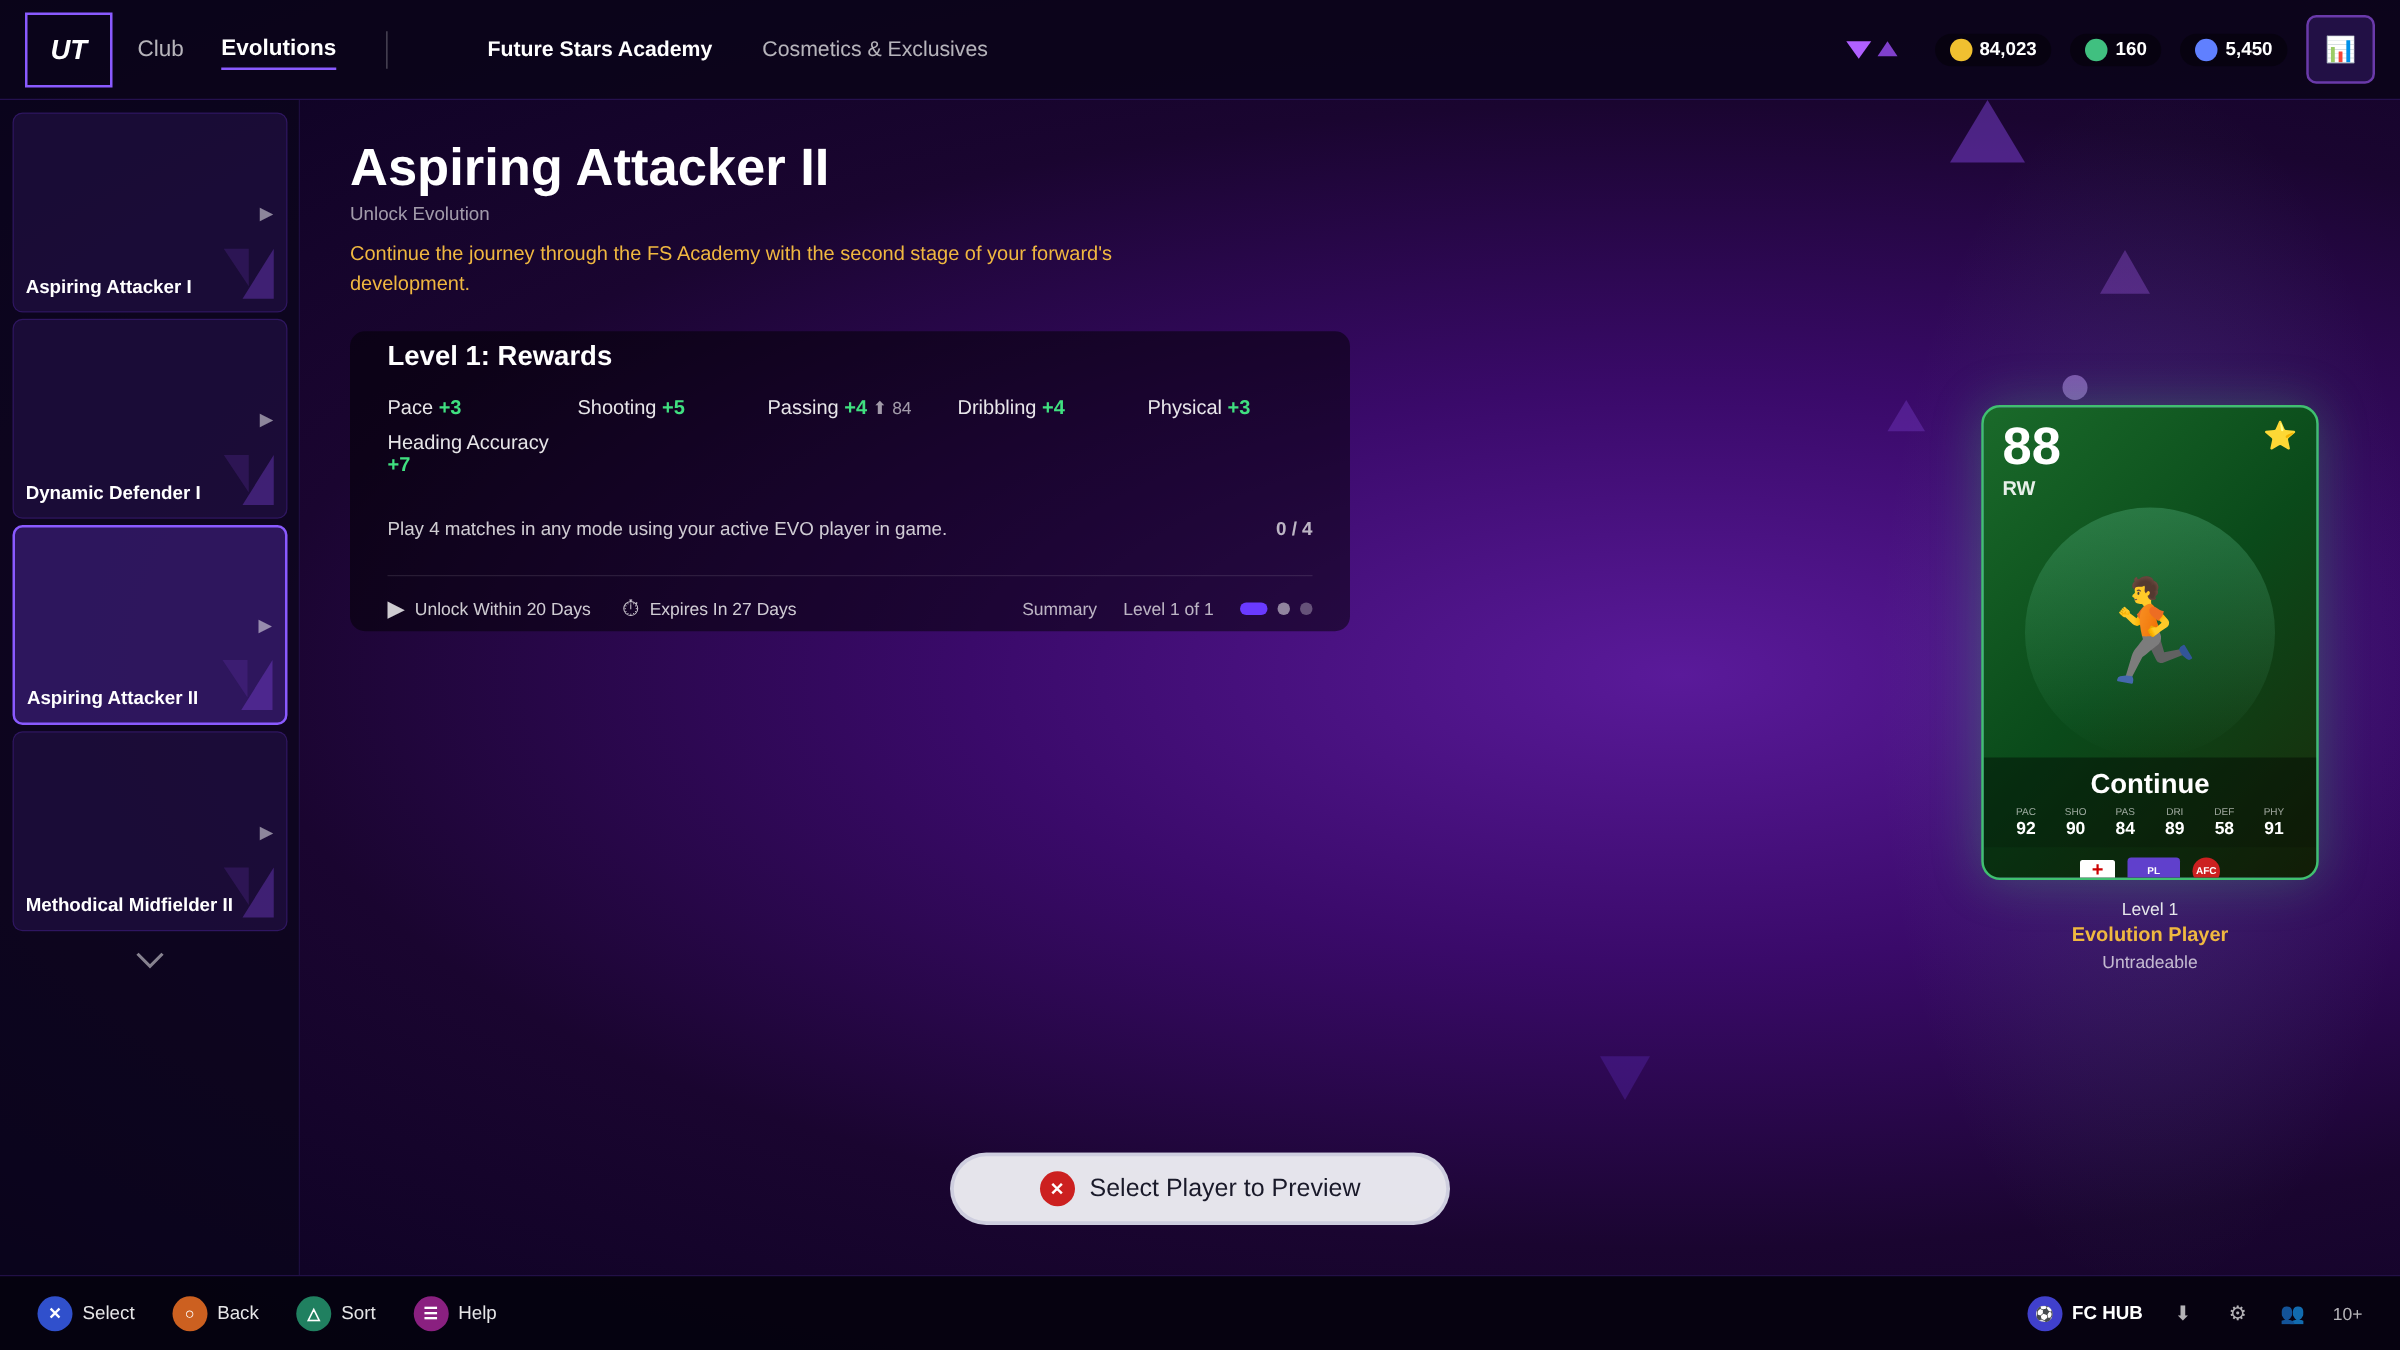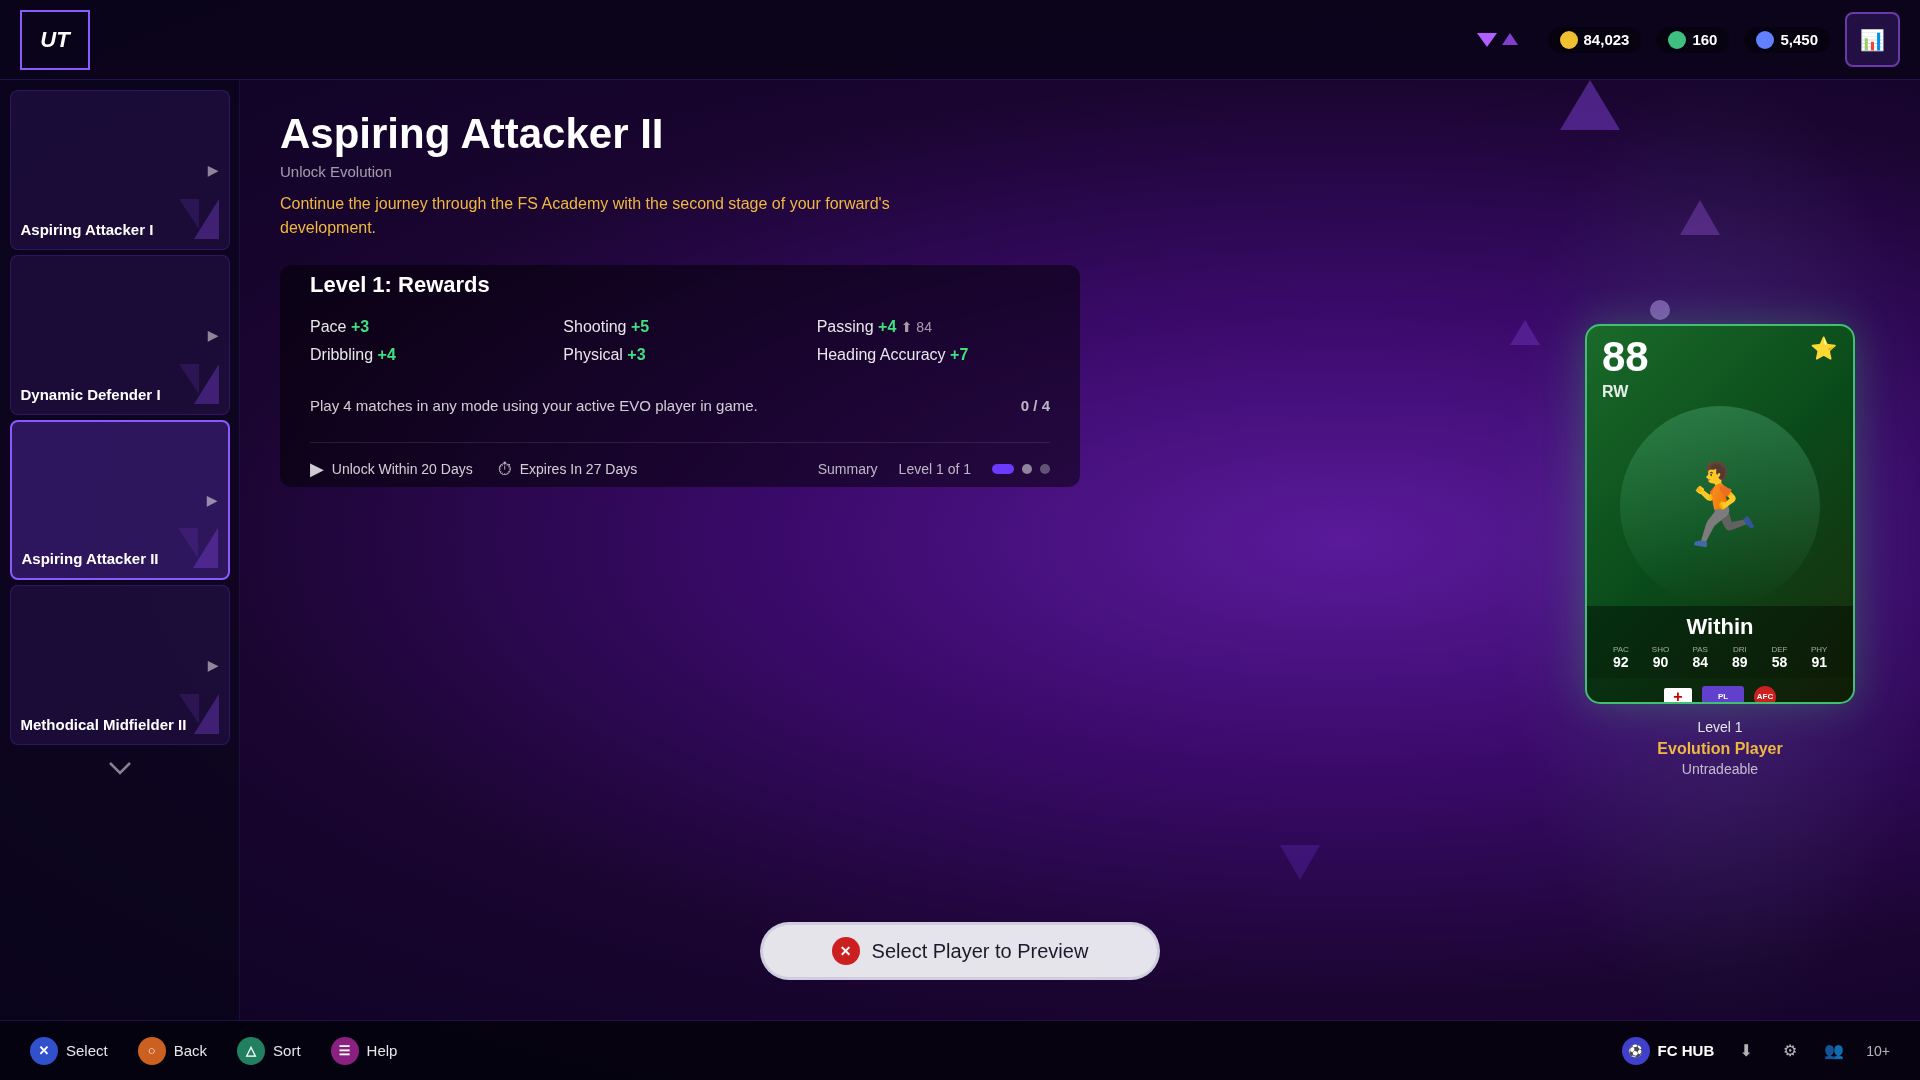--- a/index.html
+++ b/index.html
@@ -308,21 +308,21 @@
 
     .section-title {
       font-size: 22px;
       font-weight: 700;
       color: white;
       margin-bottom: 20px;
     }
 
     .stats-grid {
       display: grid;
-      grid-template-columns: 1fr 1fr 1fr;
+      grid-template-columns: 1fr 1fr 1fr 1fr 1fr;
       gap: 10px 20px;
       margin-bottom: 25px;
     }
 
     .stat-item {
       font-size: 16px;
       color: rgba(255,255,255,0.9);
     }
 
     .stat-bonus {
@@ -748,20 +748,30 @@
 <div class="deco tri2"></div>
 <div class="deco tri3"></div>
 <div class="deco tri4"></div>
 <div class="deco circle1"></div>
 
 <nav class="top-nav">
   <div class="logo-box">
     <span>UT</span>
   </div>
 
+  <div class="nav-items">
+    <span class="nav-item">Club</span>
+    <span class="nav-item active">Evolutions</span>
+    <div class="nav-separator"></div>
+    <div class="sub-nav">
+      <span class="sub-nav-item"></span>
+      <span class="sub-nav-item active">Future Stars Academy</span>
+      <span class="sub-nav-item">Cosmetics &amp; Exclusives</span>
+    </div>
+  </div>
 
   <div class="nav-right">
     <div class="filter-icons">
       <div class="filter-tri down"></div>
       <div class="filter-tri up"></div>
     </div>
     <div class="currency-badge">
       <span class="currency-icon coin-icon"></span>
       <span>84,023</span>
     </div>
@@ -891,21 +901,21 @@
         </div>
       </div>
 
       <div class="card-image-area">
         <div class="player-silhouette">
           🏃
         </div>
       </div>
 
       <div class="card-name-area">
-        <div class="card-player-name">Within</div>
+        <div class="card-player-name">Continue</div>
         <div class="card-stats-row">
           <div class="card-stat">
             <span class="card-stat-label">PAC</span>
             <span class="card-stat-value">92</span>
           </div>
           <div class="card-stat">
             <span class="card-stat-label">SHO</span>
             <span class="card-stat-value">90</span>
           </div>
           <div class="card-stat">

